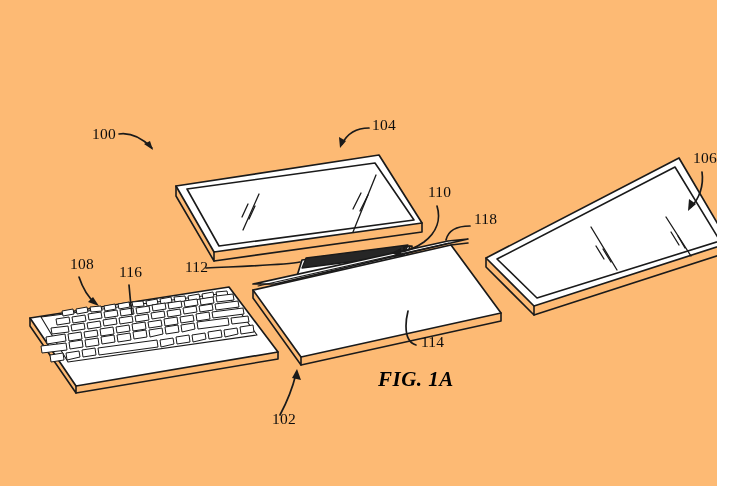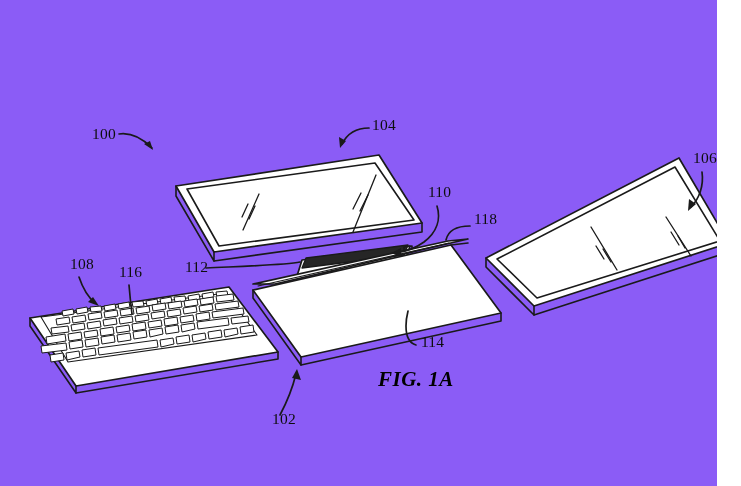--- a/index.html
+++ b/index.html
@@ -7,21 +7,21 @@
     padding: 0;
     background: #ffffff;
   }
   body {
     font-family: "Liberation Serif", serif;
   }
   #figure-root {
     position: relative;
     width: 717px;
     height: 486px;
-    background: #8b5cf6;
+    background: #fdba74;
     overflow: hidden;
   }
   #figure-svg {
     position: absolute;
     left: 0;
     top: 0;
     width: 741px;
     height: 486px;
   }
   .ln {

